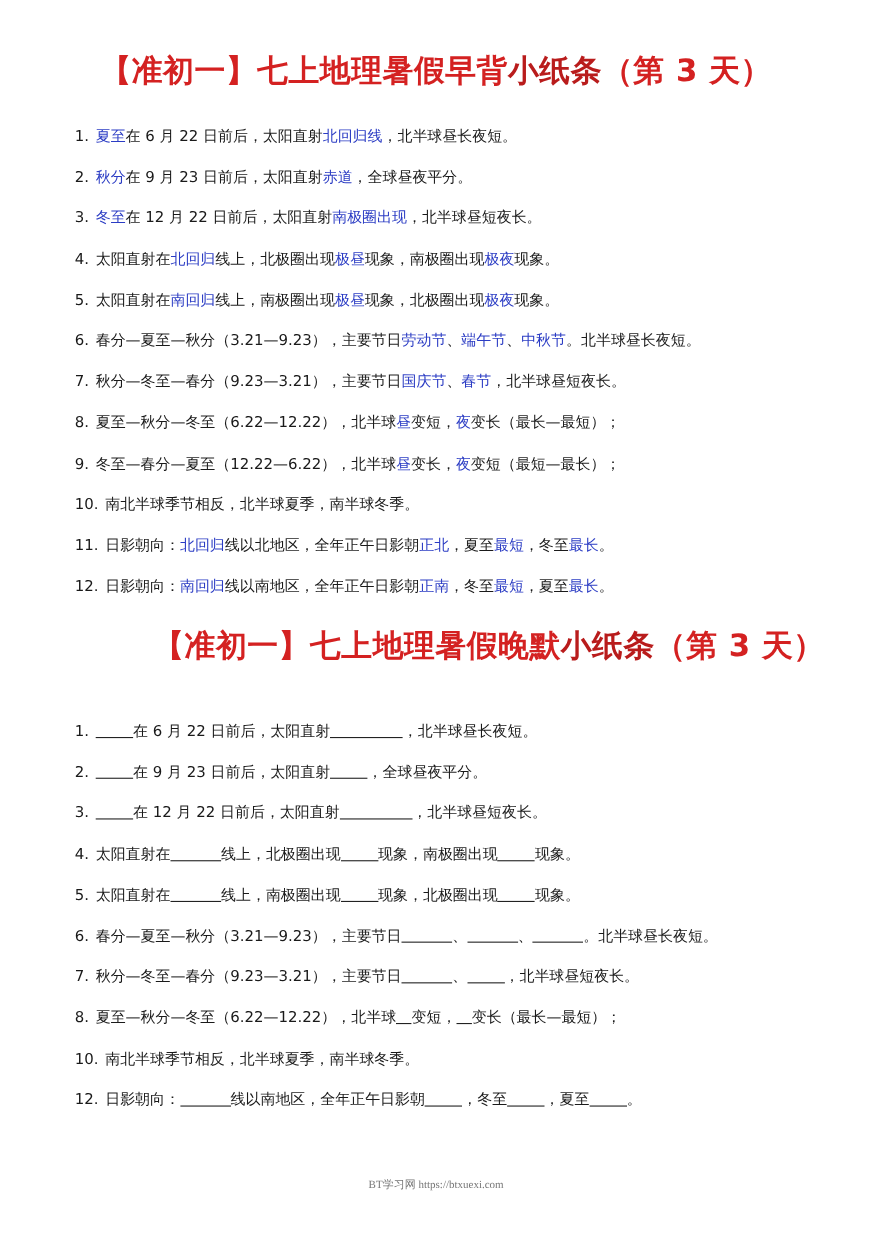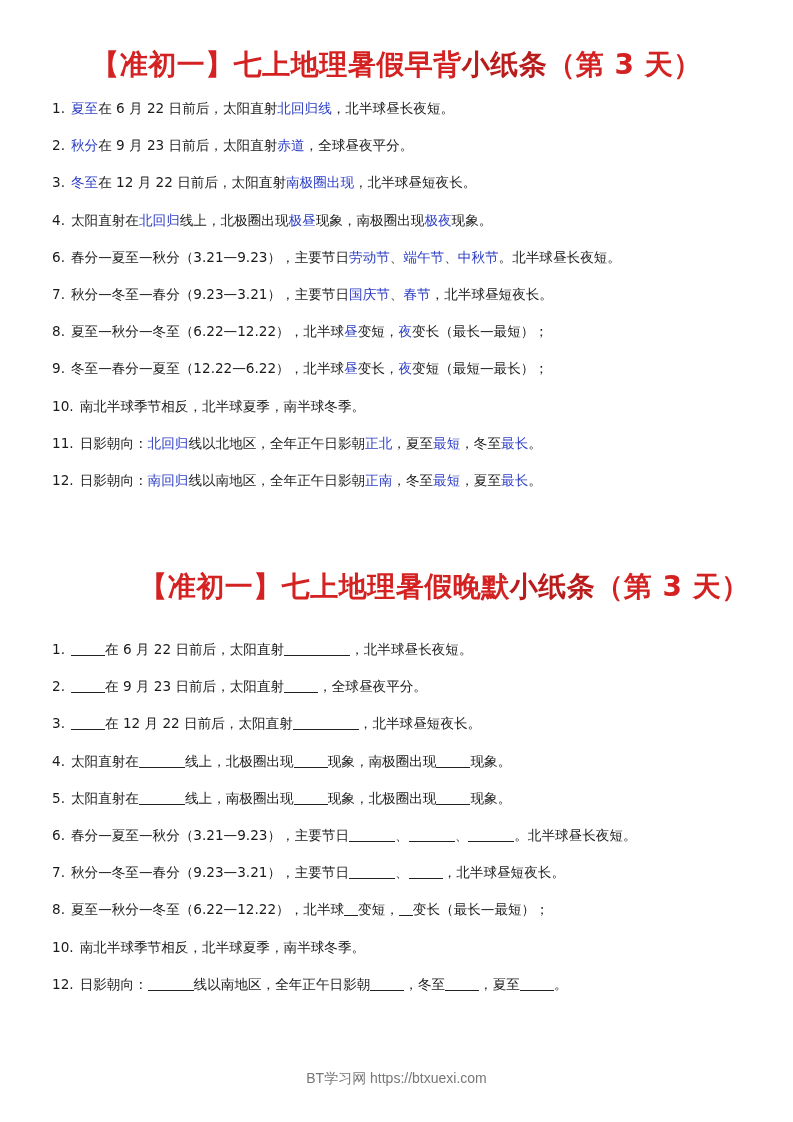--- a/index.html
+++ b/index.html
@@ -2,39 +2,40 @@
 <html><head>
 <meta charset="utf-8">
 <style>
   html, body { margin: 0; padding: 0; background: #ffffff; }
   body { width: 793px; height: 1122px; position: relative; overflow: hidden;
          font-family: "DejaVu Sans", "Liberation Sans", sans-serif; color: #111; }
   .title { position: absolute; left: 0; width: 793px; text-align: center;
            font-size: 28px; font-weight: bold; letter-spacing: 0.5px; white-space: nowrap; }
   .title .red { color: #d42121; text-align: center; }
   .title .black { color: #b91c1c; }
-  .items { position: absolute; left: 52px; width: 700px; margin: 0; padding: 0; list-style: none; }
+  .items { position: absolute; left: 52px; width: 700px; margin: 16px; padding: 0; list-style: none; }
   .item { height: 37.2px; line-height: 37.2px; font-size: 13.6px; white-space: nowrap; color: #1a1a1a; }
   .item .num { margin-right: 6px; }
   .hl { color: #2b3cc4; }
   .blank { display: inline-block; border-bottom: 1px solid #222; height: 14px; vertical-align: -2px; }
   .footer { position: absolute; top: 1070px; left: 0; width: 793px; text-align: center;
-            font-size: 14px; color: #777; font-family: Liberation Sans, sans-serif; }
+            font-size: 10px; color: #777; font-family: Liberation Serif, serif; }
 </style>
 </head>
 <body>
 
 <div class="title" style="top:46px;">
   <span class="red">【准初一】七上地理暑假早背</span><span class="black">小纸条</span><span class="red">（第 3 天）</span>
 </div>
 <ul class="items" id="morning-list" style="top:90px;">
     <li class="item"><span class="num">1.</span><span class="hl">夏至</span><span>在 6 月 22 日前后，太阳直射</span><span class="hl">北回归线</span><span>，北半球昼长夜短。</span></li>
     <li class="item"><span class="num">2.</span><span class="hl">秋分</span><span>在 9 月 23 日前后，太阳直射</span><span class="hl">赤道</span><span>，全球昼夜平分。</span></li>
     <li class="item"><span class="num">3.</span><span class="hl">冬至</span><span>在 12 月 22 日前后，太阳直射</span><span class="hl">南极圈出现</span><span>，北半球昼短夜长。</span></li>
     <li class="item"><span class="num">4.</span><span>太阳直射在</span><span class="hl">北回归</span><span>线上，北极圈出现</span><span class="hl">极昼</span><span>现象，南极圈出现</span><span class="hl">极夜</span><span>现象。</span></li>
+    <li class="item"><span class="num">5.</span><span>太阳直射在</span><span class="hl">南回归</span><span>线上，南极圈出现</span><span class="hl">极昼</span><span>现象，北极圈出现</span><span class="hl">极夜</span><span>现象。</span></li>
     <li class="item"><span class="num">6.</span><span>春分—夏至—秋分（3.21—9.23），主要节日</span><span class="hl">劳动节</span><span>、</span><span class="hl">端午节</span><span>、</span><span class="hl">中秋节</span><span>。北半球昼长夜短。</span></li>
     <li class="item"><span class="num">7.</span><span>秋分—冬至—春分（9.23—3.21），主要节日</span><span class="hl">国庆节</span><span>、</span><span class="hl">春节</span><span>，北半球昼短夜长。</span></li>
     <li class="item"><span class="num">8.</span><span>夏至—秋分—冬至（6.22—12.22），北半球</span><span class="hl">昼</span><span>变短，</span><span class="hl">夜</span><span>变长（最长—最短）；</span></li>
     <li class="item"><span class="num">9.</span><span>冬至—春分—夏至（12.22—6.22），北半球</span><span class="hl">昼</span><span>变长，</span><span class="hl">夜</span><span>变短（最短—最长）；</span></li>
     <li class="item"><span class="num">10.</span><span>南北半球季节相反，北半球夏季，南半球冬季。</span></li>
     <li class="item"><span class="num">11.</span><span>日影朝向：</span><span class="hl">北回归</span><span>线以北地区，全年正午日影朝</span><span class="hl">正北</span><span>，夏至</span><span class="hl">最短</span><span>，冬至</span><span class="hl">最长</span><span>。</span></li>
     <li class="item"><span class="num">12.</span><span>日影朝向：</span><span class="hl">南回归</span><span>线以南地区，全年正午日影朝</span><span class="hl">正南</span><span>，冬至</span><span class="hl">最短</span><span>，夏至</span><span class="hl">最长</span><span>。</span></li>
   </ul>
 
 <div class="title" style="top:568px;margin-left:48px;">

